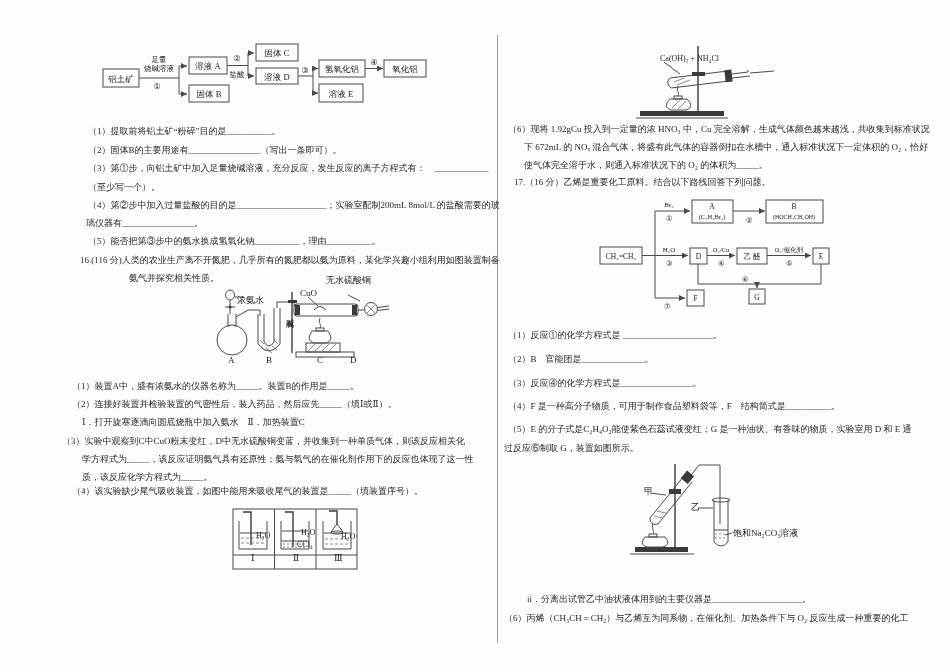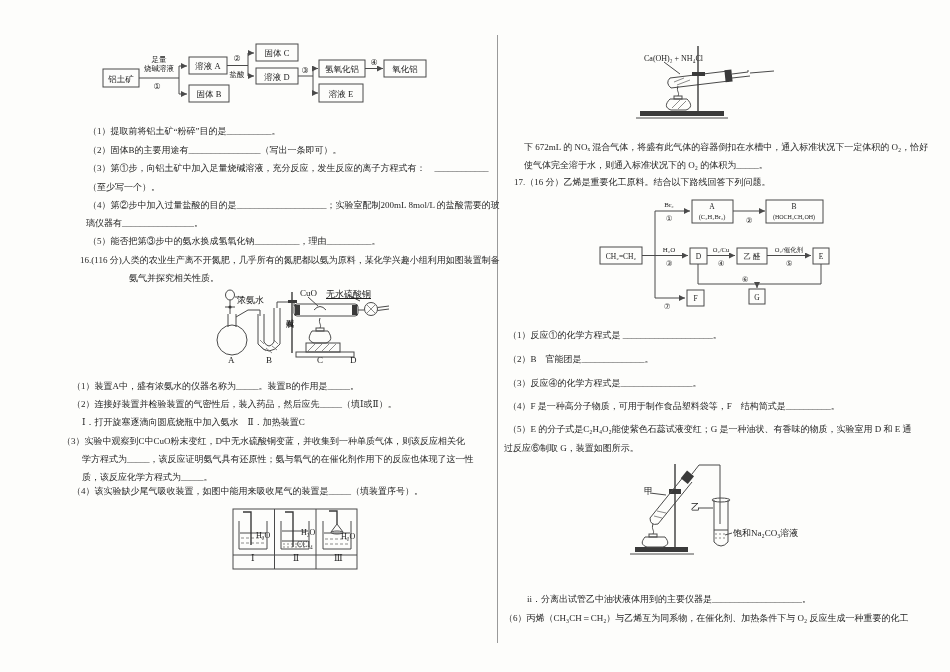--- a/index.html
+++ b/index.html
@@ -133,21 +133,21 @@
     <line class="hatch" x1="107" y1="67" x2="114" y2="60"></line>
     <line class="hatch" x1="114" y1="67" x2="121" y2="60"></line>
     <line class="hatch" x1="121" y1="67" x2="128" y2="60"></line>
     <line class="thick" x1="84" y1="8" x2="84" y2="69"></line>
     <rect class="dark" x="80" y="16" width="9" height="3"></rect>
     <rect class="bx" x="88" y="68" width="58" height="5"></rect>
   </svg>
 
   <div class="lbl big" style="left:237px;top:296px;">浓氨水</div>
   <div class="lbl big" style="left:300px;top:289px;">CuO</div>
-  <div class="lbl big" style="left:326px;top:290px;text-decoration:underline;">无水硫酸铜</div>
+  <div class="lbl big" style="left:326px;top:276px;">无水硫酸铜</div>
   <div class="lbl vert" style="left:285px;top:312px;">碱石灰</div>
   <div class="lbl big" style="left:228px;top:356px;">A</div>
   <div class="lbl big" style="left:266px;top:356px;">B</div>
   <div class="lbl big" style="left:317px;top:356px;">C</div>
   <div class="lbl big" style="left:350px;top:356px;">D</div>
 
   <div class="ln" style="left:72px;top:381px;">（1）装置A中，盛有浓氨水的仪器名称为_____。装置B的作用是_____。</div>
   <div class="ln" style="left:72px;top:399px;">（2）连接好装置并检验装置的气密性后，装入药品，然后应先_____（填Ⅰ或Ⅱ）。</div>
   <div class="ln" style="left:82px;top:417px;">Ⅰ．打开旋塞逐滴向圆底烧瓶中加入氨水　Ⅱ．加热装置C</div>
   <div class="ln" style="left:62px;top:436px;">（3）实验中观察到C中CuO粉末变红，D中无水硫酸铜变蓝，并收集到一种单质气体，则该反应相关化</div>
@@ -210,22 +210,23 @@
     <rect class="wire" x="52" y="62" width="8" height="3"></rect>
     <path class="wire" d="M48,65 C43,70 43,74 49,76 L64,76 C70,74 70,70 65,65 Z"></path>
     <line class="hatch" x1="50" y1="74" x2="58" y2="66"></line>
     <line class="hatch" x1="56" y1="75" x2="64" y2="67"></line>
 
     <line class="thick" x1="76" y1="12" x2="76" y2="78"></line>
     <rect class="dark" x="70" y="38" width="13" height="4"></rect>
     <rect class="dark" x="18" y="77" width="84" height="5"></rect>
     <line class="wire" x1="14" y1="84" x2="106" y2="84"></line>
   </svg>
-  <div class="lbl" style="left:644px;top:54px;">Ca(OH)₂ + NH₄Cl</div>
-
+  <div class="lbl" style="left:660px;top:54px;">Ca(OH)₂ + NH₄Cl</div>
+
+  <div class="ln" style="left:508px;top:124px;">（6）现将 1.92gCu 投入到一定量的浓 HNO₃ 中，Cu 完全溶解，生成气体颜色越来越浅，共收集到标准状况</div>
   <div class="ln" style="left:524px;top:142px;">下 672mL 的 NOₓ 混合气体，将盛有此气体的容器倒扣在水槽中，通入标准状况下一定体积的 O₂，恰好</div>
   <div class="ln" style="left:524px;top:160px;">使气体完全溶于水，则通入标准状况下的 O₂ 的体积为_____。</div>
 
   <div class="ln" style="left:502px;top:177px;margin-left:12px;">17.（16 分）乙烯是重要化工原料。结合以下路线回答下列问题。</div>
 
   <svg class="fig" style="left:595px;top:196px;" width="245" height="118" viewBox="0 0 245 118">
     <defs>
       <marker id="ah2" markerWidth="7" markerHeight="7" refX="6" refY="3" orient="auto">
         <path d="M0,0 L6,3 L0,6 z" fill="#4a4a4a"></path>
       </marker>

